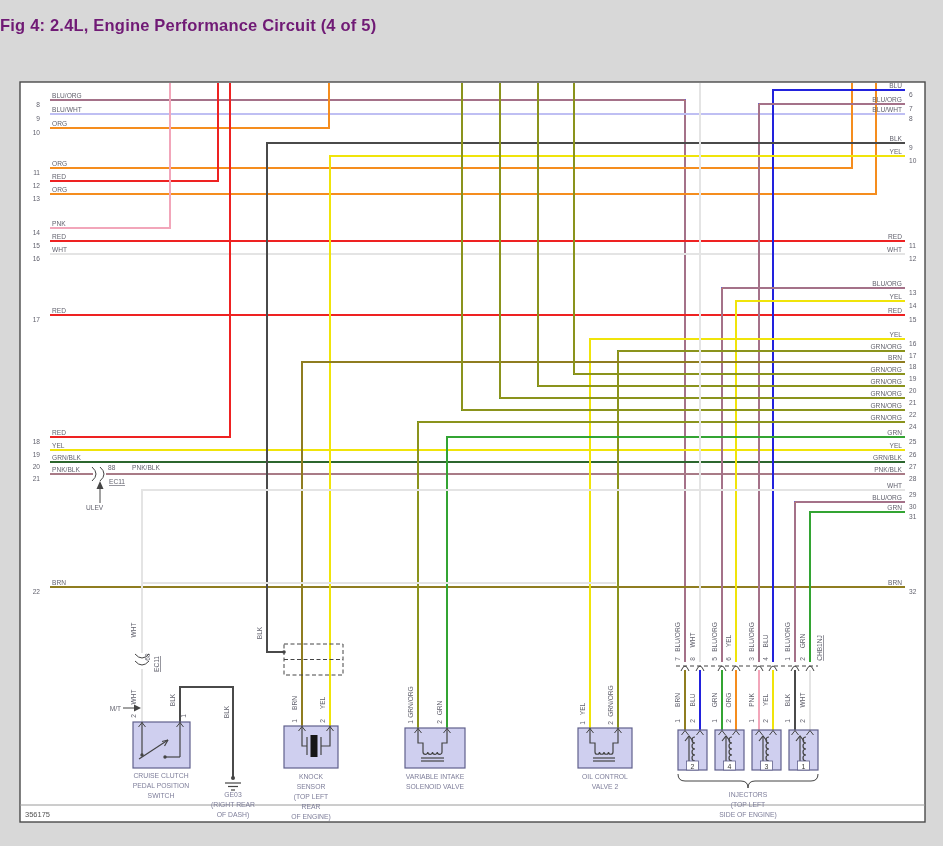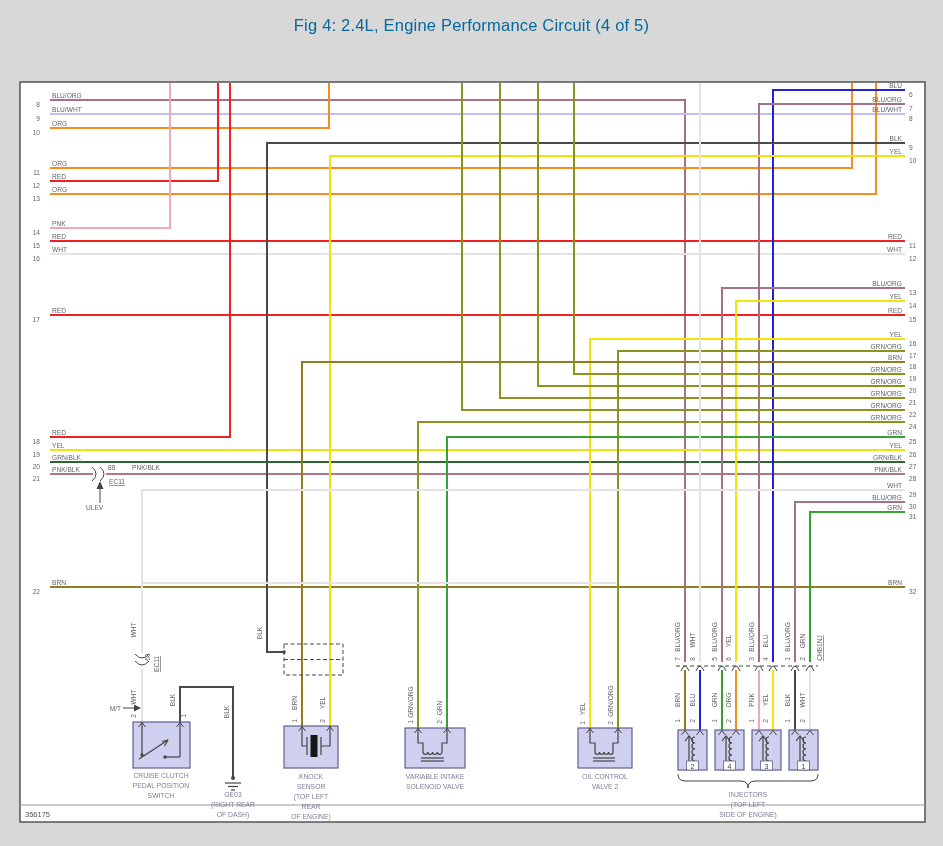--- a/index.html
+++ b/index.html
@@ -1,19 +1,19 @@
 <!DOCTYPE html>
 <html><head>
 <meta charset="utf-8">
 <style>
   html,body{margin:0;padding:0;}
   body{width:943px;height:846px;background:#d8d8d8;position:relative;overflow:hidden;
        font-family:"Liberation Sans",sans-serif;}
-  #figure-title{position:absolute;left:0;right:0;top:16px;text-align:center;
-       font-size:16.5px;color:#0369a1;letter-spacing:.2px;}
+  #figure-title{position:absolute;left:0;right:0;top:16px;text-align:left;
+       font-size:16.5px;color:#701a75;letter-spacing:.2px;font-weight:bold;}
   svg{position:absolute;left:0;top:0;}
   text{font-family:"Liberation Sans",sans-serif;}
 </style>
 </head>
 <body>
 
 <div id="figure-title">Fig 4: 2.4L, Engine Performance Circuit (4 of 5)</div>
 
 <svg id="diag" width="943" height="846" viewBox="0 0 943 846">
     <g>

